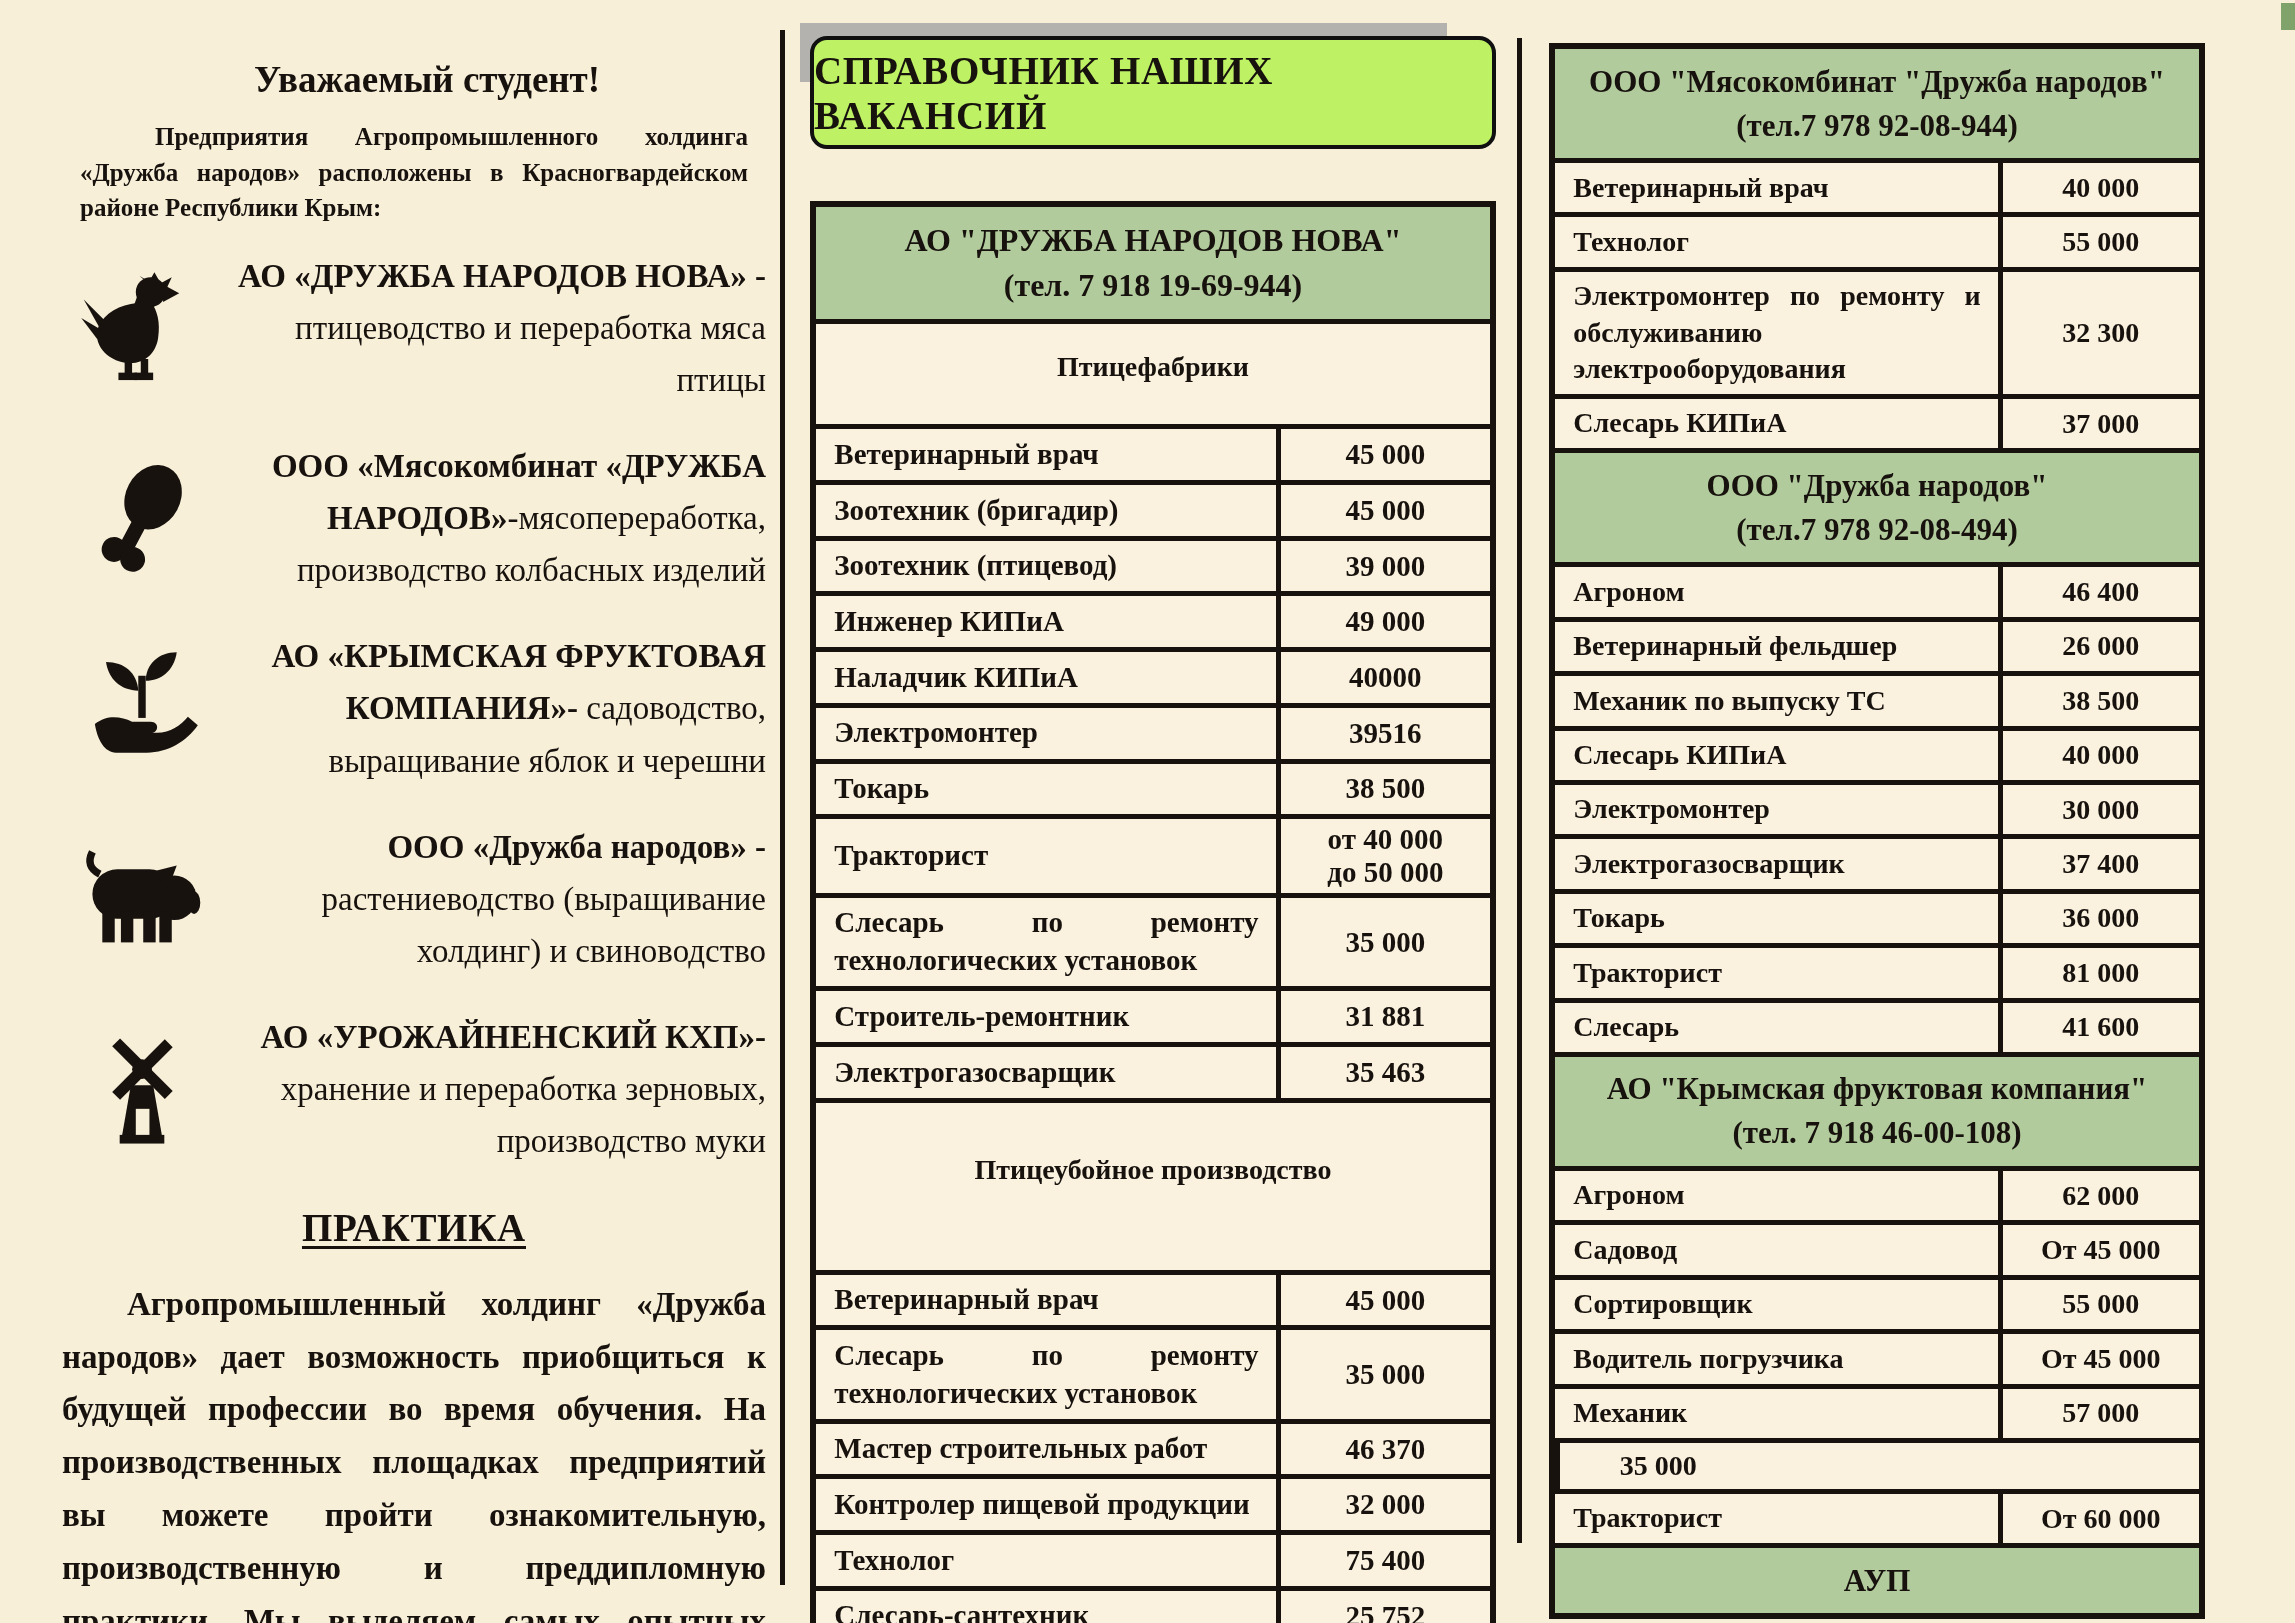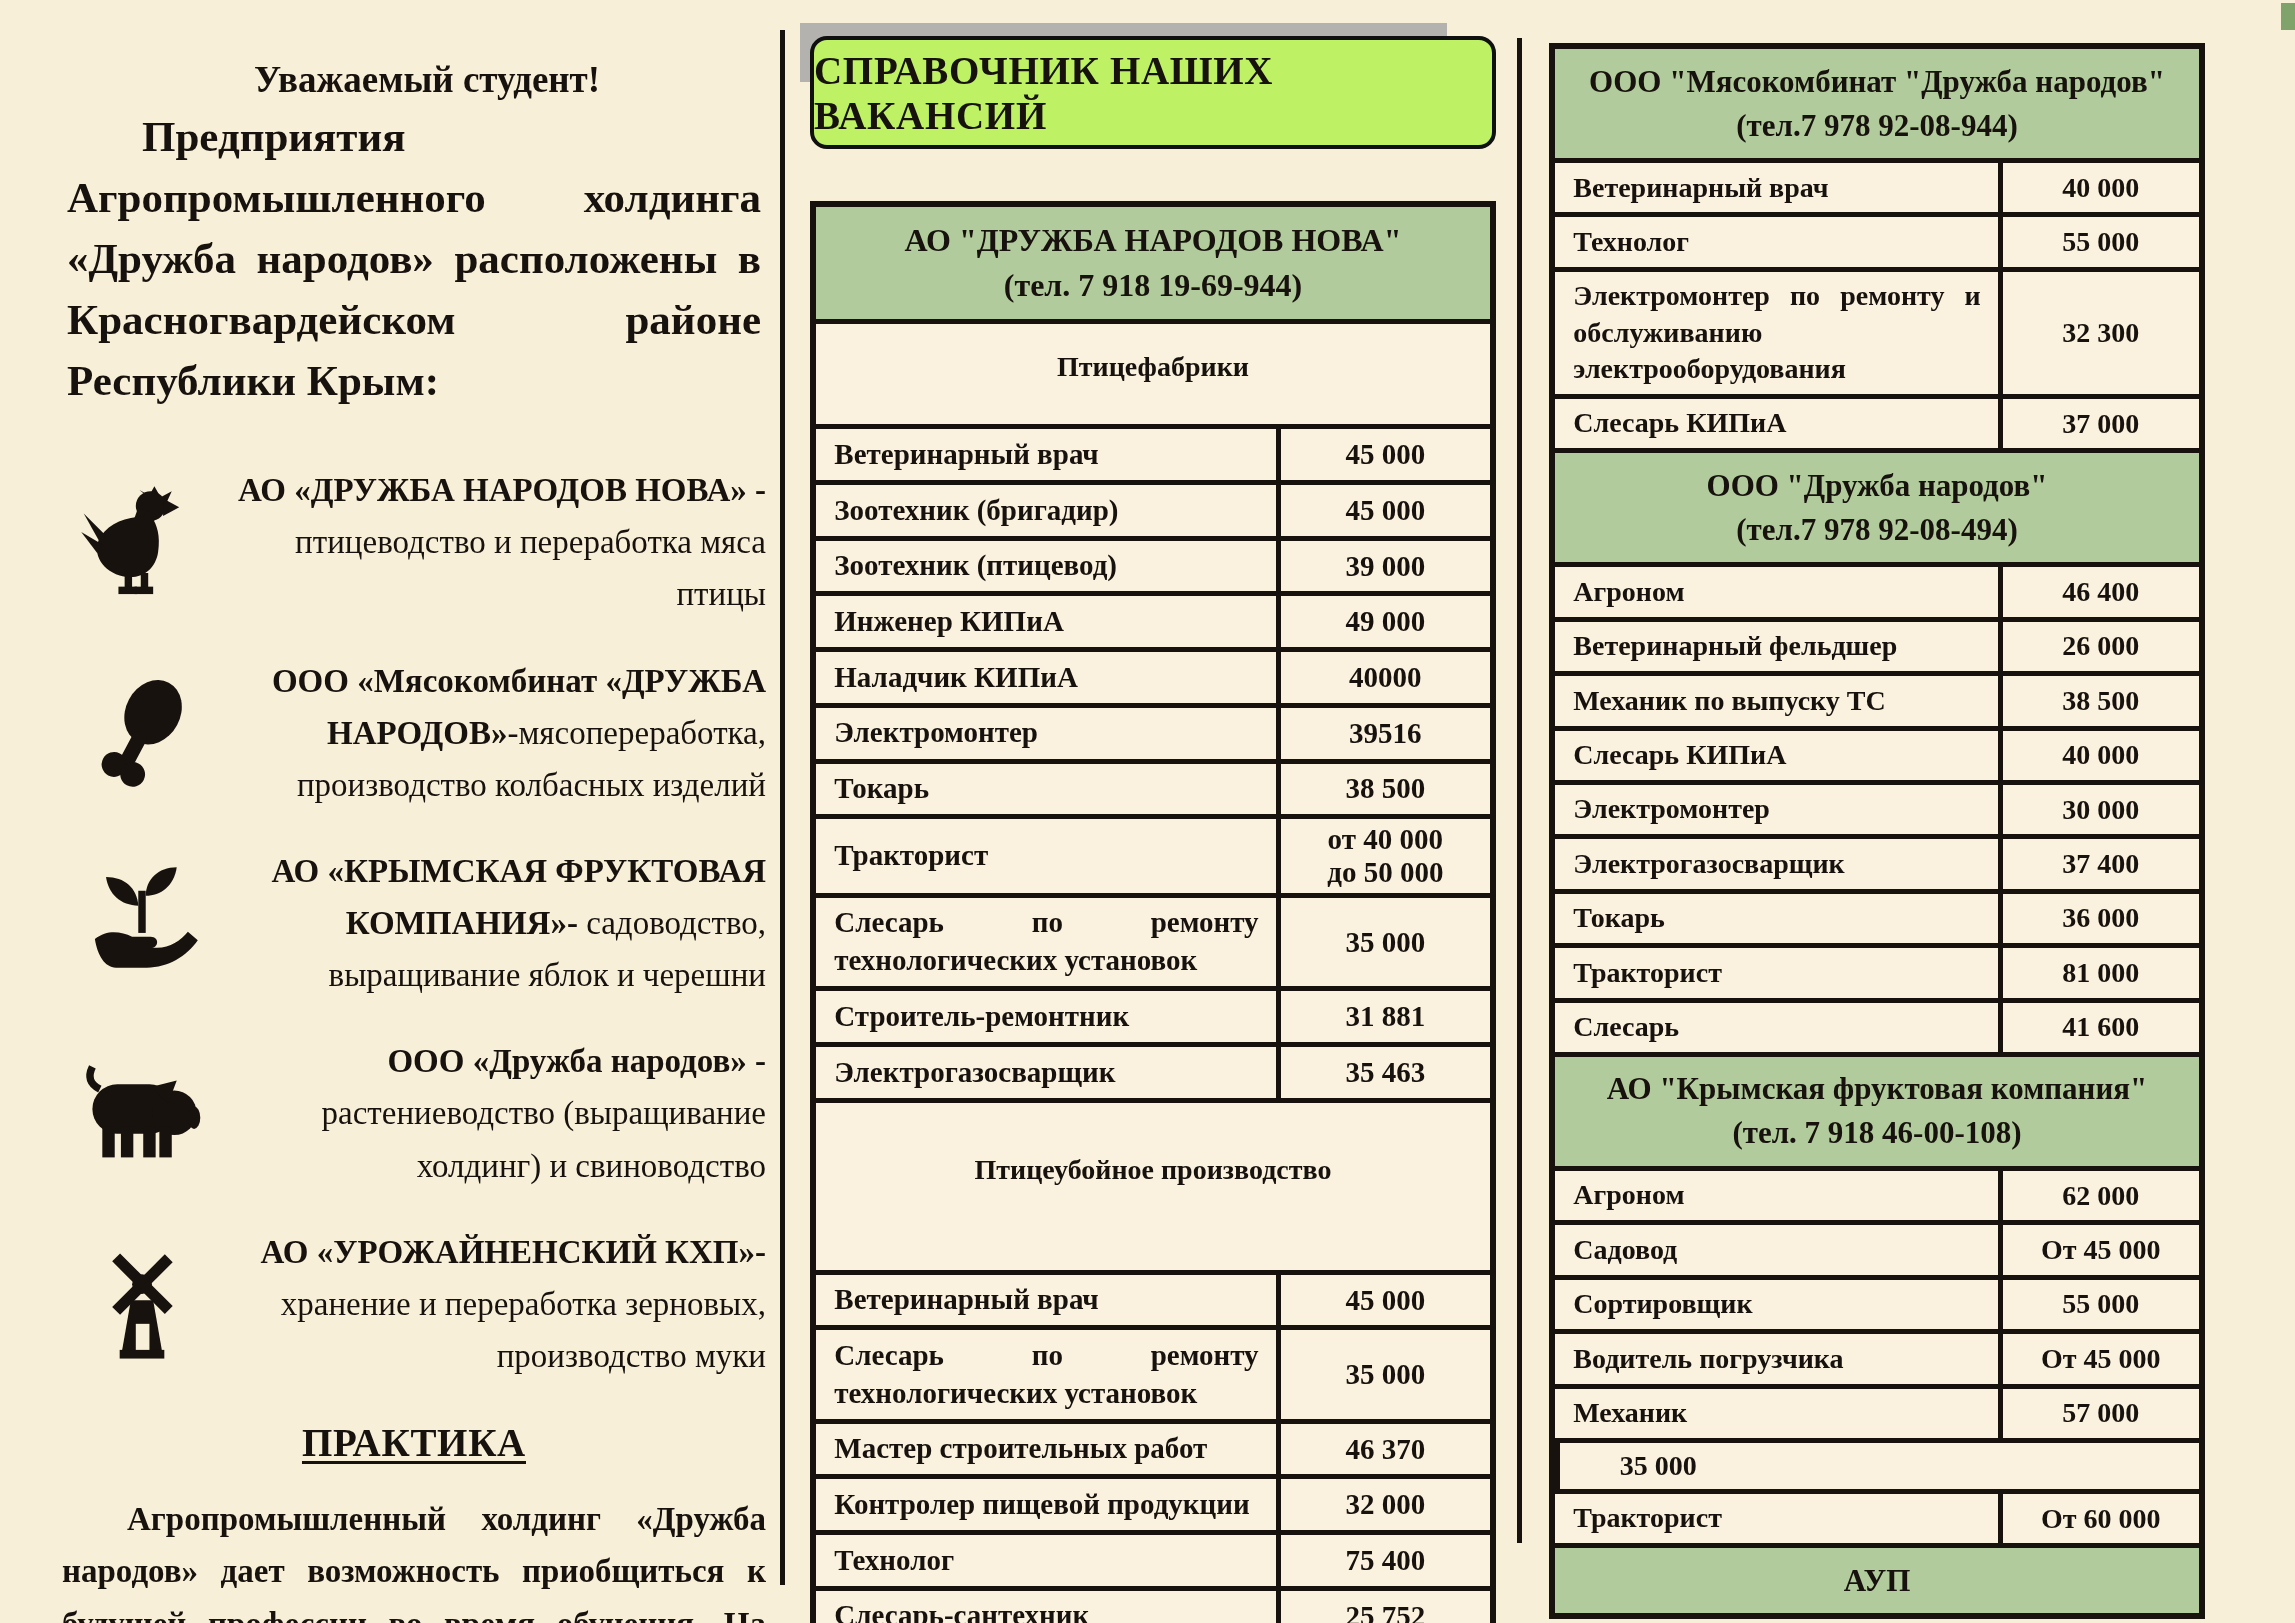--- a/index.html
+++ b/index.html
@@ -5,23 +5,23 @@
   html,body { margin:0; padding:0; background:#d8d2c2; }
   .page {
     position:relative; width:2295px; height:1623px; overflow:hidden;
     background:#f8efd9; color:#17120e;
     font-family:Liberation Serif, serif;
     padding-left:8px;
   }
   
   .col-left { position:absolute; left:62px; top:58px; width:704px; }
   .greeting { font-size:37px; font-weight:700; text-align:center; margin:0 0 2.6px 26px; }
-  .intro { font-size:43px; font-weight:700; text-align:justify; text-indent:75px;
-           line-height:1.42; margin:5px; }
-  .company-list { margin-top:53px; }
+  .intro { font-size:25px; font-weight:700; text-align:justify; text-indent:75px;
+           line-height:1.42; margin:18px; }
+  .company-list { margin-top:24px; }
   .company { display:flex; align-items:center; margin-bottom:34px; }
   .company-icon { width:160px; flex:none; display:flex; justify-content:center; }
   .company-icon svg { width:124px; height:124px; }
   .company-text { flex:1; font-size:33px; line-height:1.58; text-align:right; }
   .c-name { font-weight:700; }
   .c-desc { font-weight:400; }
   .practice-title { font-size:39px; font-weight:700; text-align:center;
     text-decoration:underline; text-decoration-thickness:3.3px; text-underline-offset:5.2px;
     margin:38px 0 27.5px; letter-spacing:0.7px; }
   .practice-text { font-size:33px; font-weight:700; text-align:justify; text-indent:65px;

